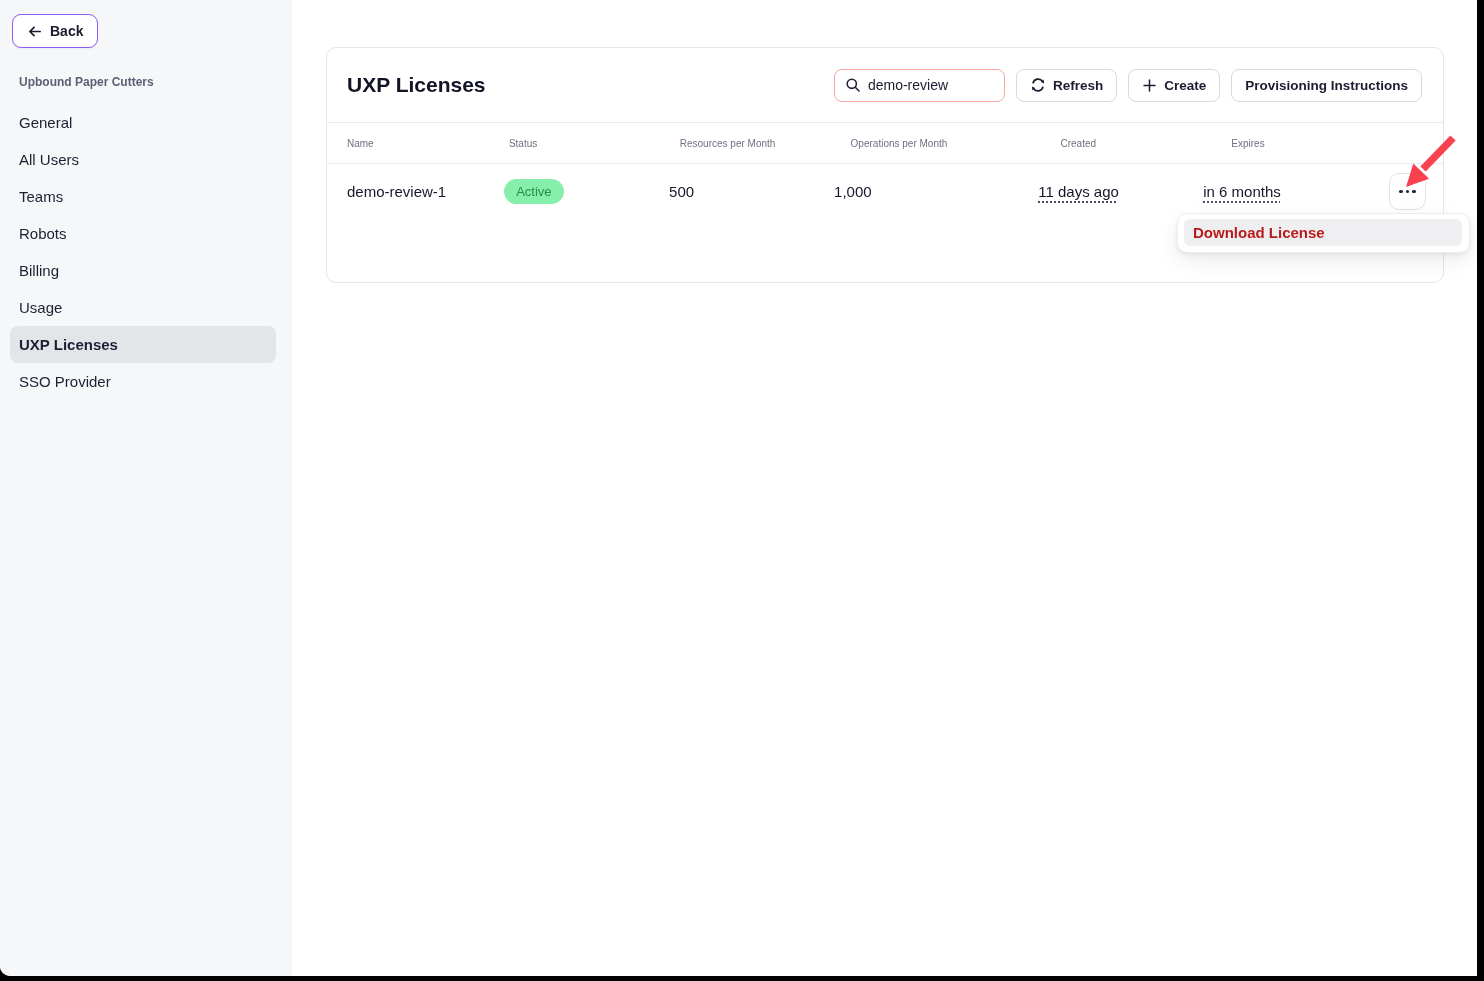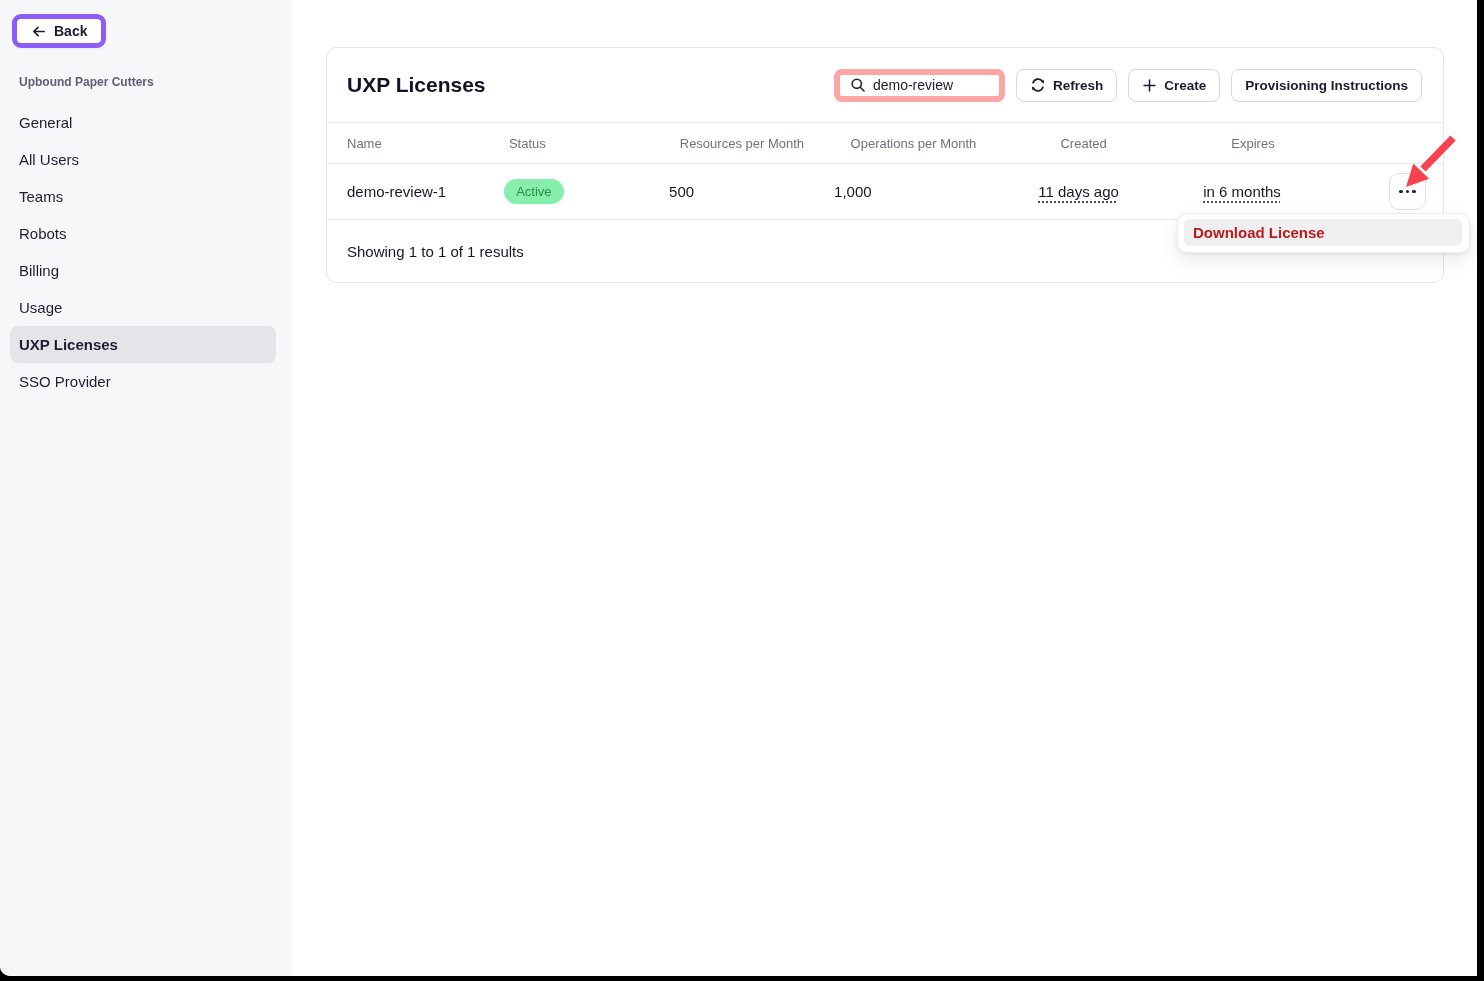--- a/index.html
+++ b/index.html
@@ -21,21 +21,21 @@
   .sidebar {
     position: absolute; top: 0; left: 0;
     width: 292px; height: 100%;
     background: #f6f7f8;
     border-bottom-left-radius: 10px;
   }
   .back-btn {
     position: absolute; left: 12px; top: 14px;
     height: 34px; padding: 0 14px;
     background: #fff;
-    border: 5px solid #8b5cf6;
+    border: 1px solid #8b5cf6;
     border-radius: 9px;
     display: flex; align-items: center; gap: 8px;
     font-weight: 700; font-size: 14px; color: #1b1c30;
     box-shadow: 0 1px 2px rgba(20,20,40,0.05);
     cursor: pointer;
   }
   .org-title {
     position: absolute; left: 19px; top: 75px;
     font-size: 12px; font-weight: 700; color: #5c5f76;
   }
@@ -58,21 +58,21 @@
     background: #fff;
     border: 1px solid #e5e6ea;
     border-radius: 10px;
     overflow: hidden;
   }
   .card-header { height: 74px; display: flex; align-items: center; padding: 0 21px 0 20px; }
   .card-title { font-size: 21px; font-weight: 700; color: #121326; }
   .toolbar { margin-left: auto; display: flex; align-items: center; gap: 11px; }
   .search-box {
     width: 171px; height: 33px;
-    border: 6px solid #fca5a5; border-radius: 8px;
+    border: 1px solid #fca5a5; border-radius: 8px;
     display: flex; align-items: center; gap: 7px;
     padding: 0 10px; background: #fff;
   }
   .search-box input {
     border: none; outline: none; width: 100%;
     font-size: 14px; color: #1b1c30;
     font-family: inherit; background: transparent;
   }
   .btn {
     height: 33px; padding: 0 13px;
@@ -81,21 +81,21 @@
     display: flex; align-items: center; gap: 7px;
     font-size: 13.5px; font-weight: 700; color: #1b1c30;
     cursor: pointer; white-space: nowrap;
   }
   .icon-svg { display: block; flex: none; }
   
   .thead {
     height: 42px; display: flex; align-items: center;
     border-top: 1px solid #e9eaee; border-bottom: 1px solid #e9eaee;
     padding-left: 20px;
-    font-size: 13px; color: #6e7180;
+    font-size: 10px; color: #6e7180;
   }
   .trow {
     height: 55px; display: flex; align-items: center;
     padding-left: 20px;
     font-size: 15px; color: #16172b; gap: 16px;
   }
   .col-name { width: 163px; }
   .col-status { width: 172px; }
   .col-res { width: 172px; }
   .col-ops { width: 170px; }
@@ -260,23 +260,20 @@
           <div class="kebab-btn">
             <span class="kebab-dots">
                 <i></i>
                 <i></i>
                 <i></i>
               </span>
           </div>
         </div>
       </div>
 
-      <div class="tfoot">
-        <span>Showing 1 to 1 of 1 results</span>
-      </div>
 
     </div>
   </div>
 
   <div class="context-menu">
     <div class="menu-item">
       <span>Download License</span>
     </div>
   </div>
 

